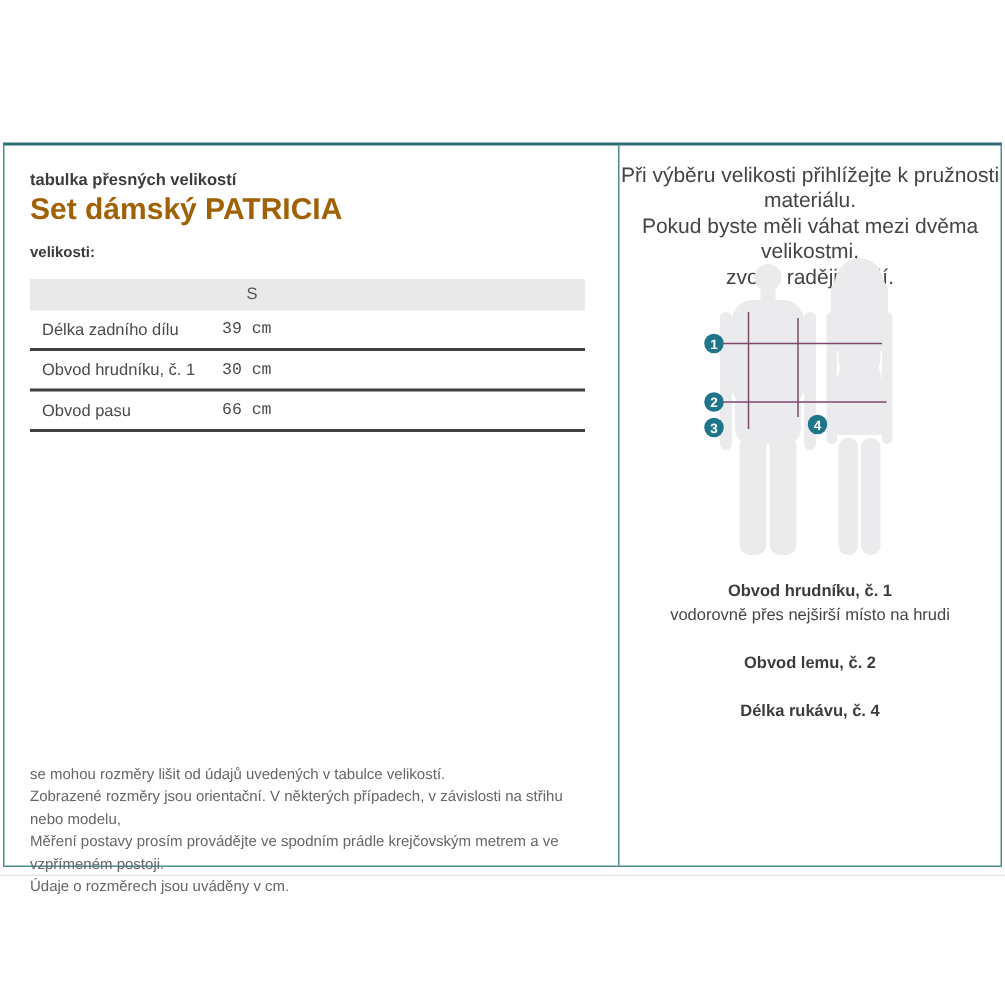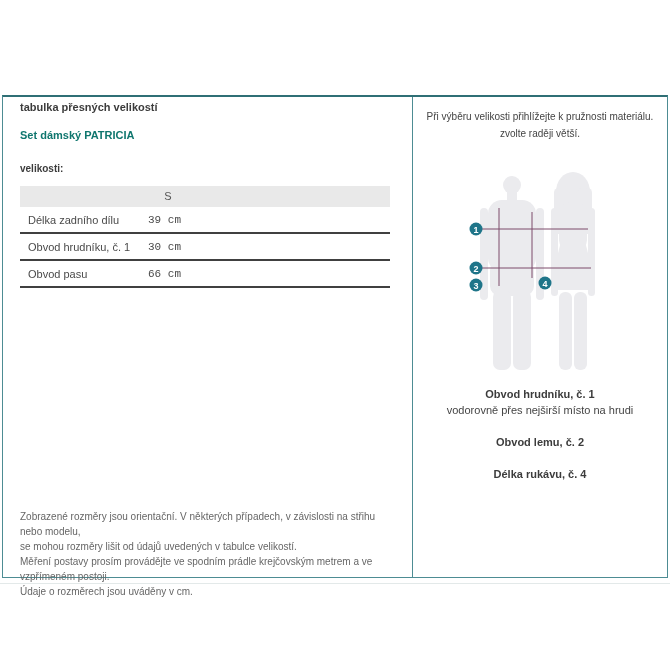--- a/index.html
+++ b/index.html
@@ -9,36 +9,36 @@
   .content-box {
     position:absolute; left:2px; top:95px; width:664px; height:480px;
     border:1px solid #4d8c93; border-top:2px solid #2f6f75; background:#fff;
   }
   .sub-line { position:absolute; left:0; top:583px; width:670px; height:1px; background:#e3e9e9; }
 
   
   .left-col { position:absolute; left:0; top:0; width:409px; height:100%; }
   .divider { position:absolute; left:409px; top:0; width:1px; height:100%; background:#4d8c93; }
 
-  .eyebrow { position:absolute; left:17px; top:4px; font-size:11px; font-weight:bold; color:#3c3c3c; }
-  .product-title { position:absolute; left:17px; top:32px; font-size:11px; font-weight:bold; color:#0f766e; }
+  .eyebrow { position:absolute; left:17px; top:17px; font-size:11px; font-weight:bold; color:#3c3c3c; }
+  .product-title { position:absolute; left:17px; top:32px; font-size:20px; font-weight:bold; color:#a16207; }
   .sizes-label { position:absolute; left:17px; top:66px; font-size:10px; font-weight:bold; color:#3c3c3c; }
 
   .size-table { position:absolute; left:17px; top:89px; width:370px; font-size:11px; color:#4a4a4a; }
   .st-header { position:relative; height:21px; background:#e9e9e9; }
   .st-header .size-col { position:absolute; left:128px; width:40px; text-align:center; line-height:21px; color:#555; }
   .st-row { position:relative; height:25px; border-bottom:2px solid #404040; }
   .st-row .label { position:absolute; left:8px; top:50%; transform:translateY(-50%); }
   .st-row .value { position:absolute; left:128px; top:50%; transform:translateY(-50%);font-family:Liberation Mono, monospace; }
 
   .disclaimer { position:absolute; left:17px; top:412px; font-size:10px; color:#666; line-height:15px; width:380px; }
 
   
   .right-col { position:absolute; left:410px; top:0; width:254px; height:100%; }
-  .intro { position:absolute; left:0; top:11px; width:100%; text-align:center; font-size:10px; color:#444; line-height:17px; }
+  .intro { position:absolute; left:0; top:11px; width:100%; text-align:center; font-size:14px; color:#444; line-height:17px; }
 
   .figure-svg { position:absolute; left:27px; top:70px; }
 
   .legend { position:absolute; left:0; top:291px; width:100%; text-align:center; font-size:11px; color:#3c3c3c; }
   .legend .bold-line { font-weight:bold; margin-top:20px; }
   .legend .bold-line.first { margin-top:0; }
   .legend .sub-line-text { font-weight:normal; color:#444; margin-top:4px; margin-bottom:7px; }
 </style>
 </head>
 <body>
@@ -64,32 +64,33 @@
           <span class="label">Obvod hrudníku, č. 1</span>
           <span class="value">30 cm</span>
         </div>
         <div class="st-row">
           <span class="label">Obvod pasu</span>
           <span class="value">66 cm</span>
         </div>
       </div>
 
       <div class="disclaimer">
+        <div>se mohou rozměry lišit od údajů uvedených v tabulce velikostí.</div>
         <div>Zobrazené rozměry jsou orientační. V některých případech, v závislosti na střihu nebo modelu,</div>
-        <div>se mohou rozměry lišit od údajů uvedených v tabulce velikostí.</div>
         <div>Měření postavy prosím provádějte ve spodním prádle krejčovským metrem a ve vzpřímeném postoji.</div>
         <div>Údaje o rozměrech jsou uváděny v cm.</div>
       </div>
     </div>
 
     <div class="divider"></div>
 
     <div class="right-col">
       <div class="intro">
         <div>Při výběru velikosti přihlížejte k pružnosti materiálu.</div>
+        <div>Pokud byste měli váhat mezi dvěma velikostmi,</div>
         <div>zvolte raději větší.</div>
       </div>
 
       <svg class="figure-svg" width="200" height="210" viewBox="440 165 200 210" xmlns="http://www.w3.org/2000/svg">
 
         <g fill="#ebebee">
 
           <circle cx="512" cy="183" r="9"></circle>
           <rect x="507" y="188" width="10" height="12"></rect>
           <rect x="488" y="198" width="48" height="72" rx="14"></rect>

